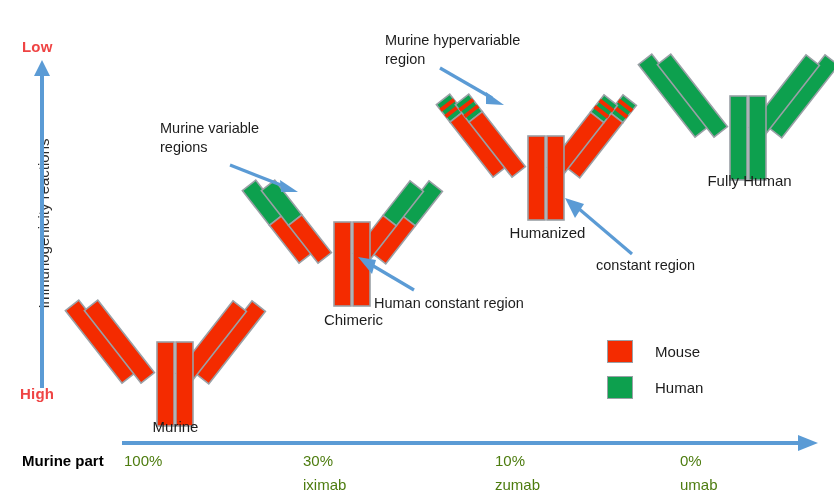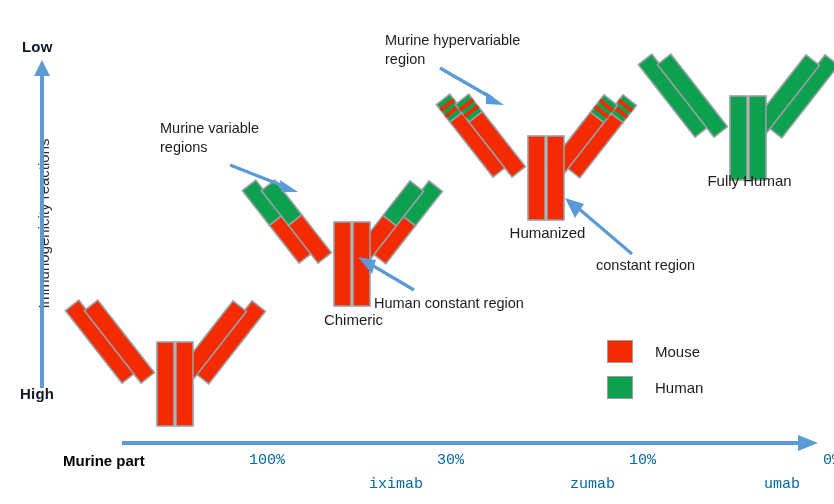--- a/index.html
+++ b/index.html
@@ -19,21 +19,21 @@
     background: #ffffff;
     overflow: hidden;
   }
   .abs { position: absolute; }
 
   
   .axis-cap {
     font-weight: bold;
     font-size: 15px;
     letter-spacing: .2px;
-    color: #0f172a;
+    color: #ef4444;
   }
   #y-low  { left: 22px;  top: 38px; }
   #y-high { left: 20px;  top: 385px; }
 
   #y-axis-title {
     left: -52px;
     top: 215px;
     width: 190px;
     text-align: center;
     transform: rotate(-90deg);
@@ -92,27 +92,26 @@
     position: absolute;
     left: 22px;
     font-weight: bold;
     font-size: 15px;
     color: #000;
     white-space: nowrap;
   }
   .bt-cell {
     position: absolute;
     font-size: 15px;
-    color: #0369a1;
-    text-align: right;
+    color: #4d7c0f;
+    text-align: left;
     width: 120px;
     white-space: nowrap;
-    font-family: Liberation Mono, monospace;
-  }
-  .row1 { top: 0px; margin-left: 41px; }
+  }
+  .row1 { top: 0px; }
   .row2 { top: 24px; }
 </style>
 </head>
 <body>
 
 <div id="stage">
 
   <div class="abs axis-cap" id="y-low">Low</div>
   <div class="abs axis-cap" id="y-high">High</div>
   <div class="abs" id="y-axis-title">Immunogenicity reactions</div>
@@ -134,20 +133,21 @@
         <rect x="-3" y="18" width="17" height="92" fill="#F42B00" transform="rotate(-38 5 64)"></rect>
         <rect x="16" y="18" width="17" height="92" fill="#F42B00" transform="rotate(-38 24 64)"></rect>
 
         <rect x="127" y="18" width="17" height="92" fill="#F42B00" transform="rotate(38 135 64)"></rect>
         <rect x="108" y="18" width="17" height="92" fill="#F42B00" transform="rotate(38 116 64)"></rect>
 
         <rect x="62" y="64" width="17" height="84" fill="#F42B00"></rect>
         <rect x="81" y="64" width="17" height="84" fill="#F42B00"></rect>
       </g>
     </svg>
+    <div class="ab-label" style="left:28px; top:140px; width:105px;">Murine</div>
   </div>
 
   <div class="ab" id="ab-chimeric" style="left:272px; top:158px;">
     <svg width="160" height="150" viewBox="0 0 160 150">
       <g stroke="#9aa0a6" stroke-width="1.6">
 
         <g transform="rotate(-38 5 64)">
           <rect x="-3" y="18" width="17" height="44" fill="#0DA04E"></rect>
           <rect x="-3" y="62" width="17" height="48" fill="#F42B00"></rect>
         </g>

